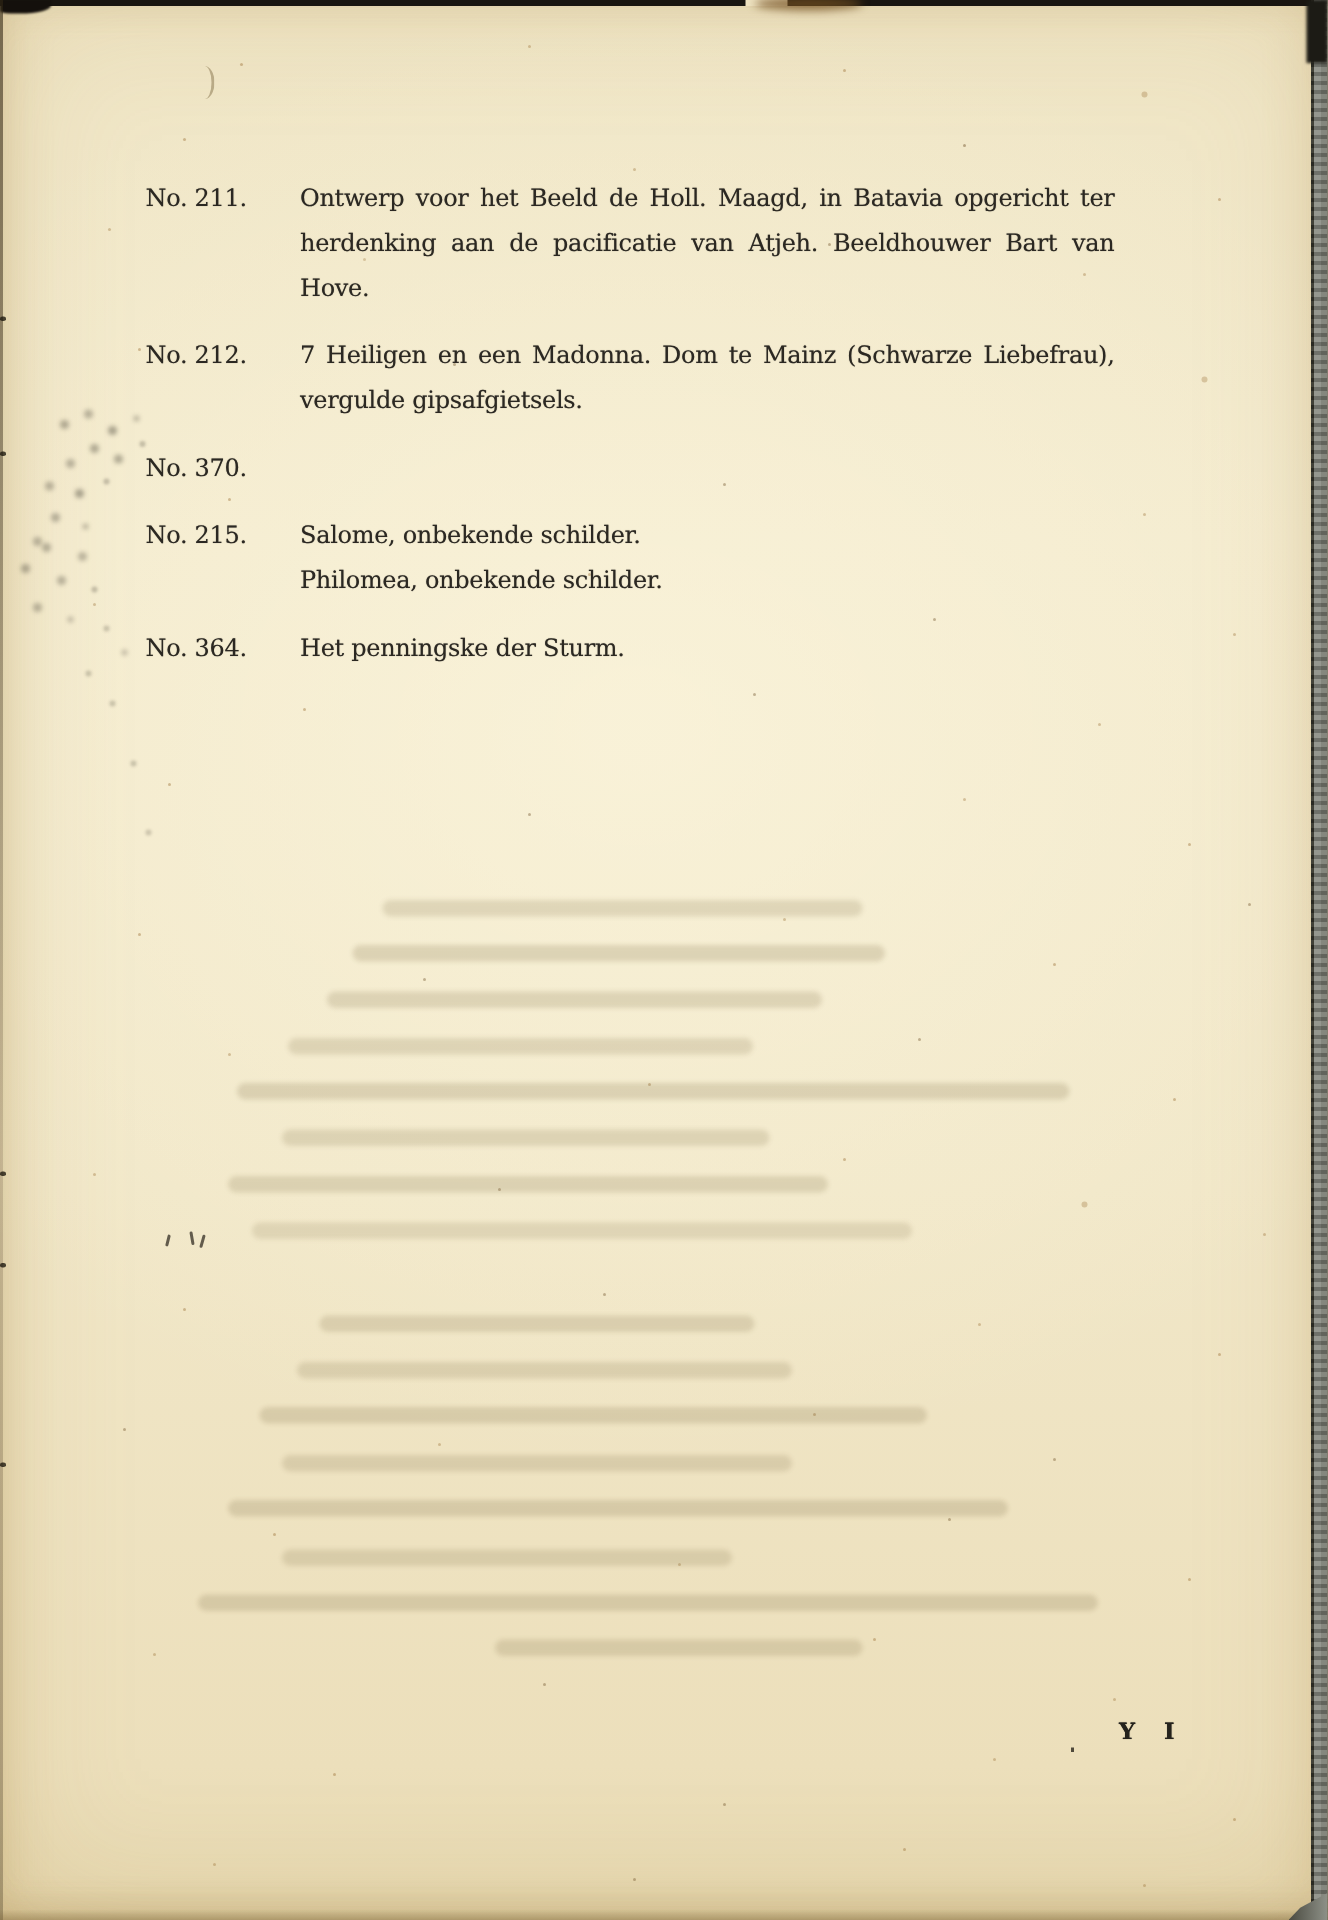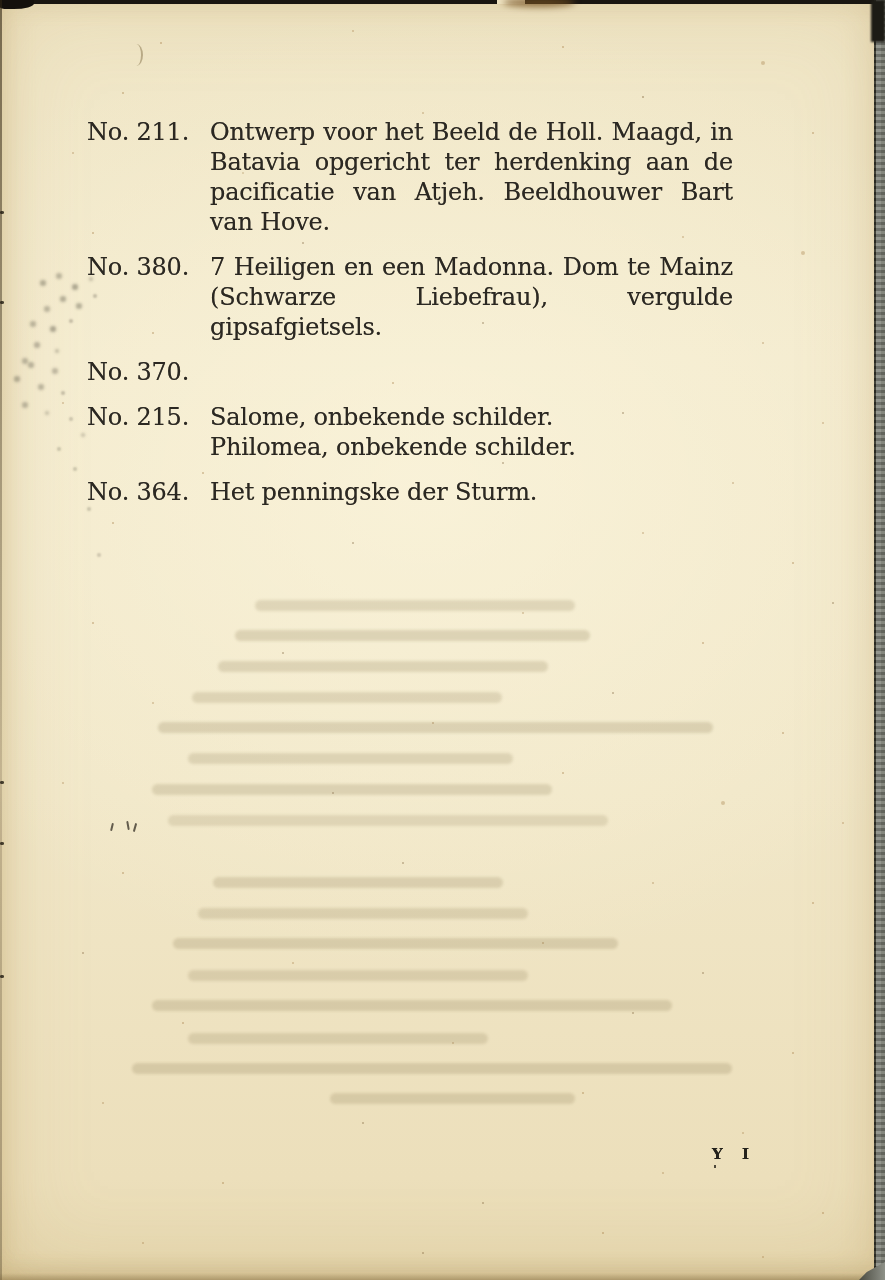--- a/index.html
+++ b/index.html
@@ -33,29 +33,29 @@
   .edge-right-top{position:absolute;top:0;right:0;width:14px;height:42px;background:#1c1b15;filter:blur(1px);}
   .edge-left-line{position:absolute;top:0;left:0;width:2px;height:1280px;
     background:linear-gradient(180deg,rgba(48,38,20,.6) 0%,rgba(48,38,20,.35) 35%,rgba(48,38,20,.16) 60%,rgba(48,38,20,.3) 100%);}
   .edge-bottom{position:absolute;left:0;bottom:0;width:885px;height:7px;
     background:linear-gradient(180deg,rgba(130,105,60,0) 0%,rgba(120,98,55,.4) 100%);}
   .corner-br{position:absolute;right:0;bottom:0;width:26px;height:18px;
     background:linear-gradient(90deg,#4a4a40,#8e9188);clip-path:polygon(100% 0,100% 100%,0 100%,30% 55%);}
   .left-tick{position:absolute;left:0;width:4px;height:3px;background:rgba(30,25,15,.8);border-radius:40%;}
 
   
-  .entries{position:absolute;left:87px;top:117px;width:646px;color:#2b2822;
-    font-size:24px;line-height:30px;letter-spacing:-0.2px;
+  .entries{position:absolute;left:97px;top:117px;width:646px;color:#2b2822;
+    font-size:16px;line-height:30px;letter-spacing:-0.2px;
     text-shadow:0 0 .6px rgba(43,40,34,.55);}
   .entry{display:flex;margin-bottom:15px;}
   .entry .no{flex:0 0 103px;white-space:nowrap;}
-  .entry .desc{flex:1 1 auto;text-align:justify;white-space:pre-line;hyphens:manual;margin-left:20px;}
+  .entry .desc{flex:1 1 auto;text-align:justify;white-space:pre-line;hyphens:manual;}
 
   
-  .sig{position:absolute;left:712px;top:1145px;color:#24221c;font-weight:bold;
+  .sig{position:absolute;left:746px;top:1145px;color:#24221c;font-weight:bold;
     font-size:15px;letter-spacing:7px;text-shadow:0 0 .5px #24221c;}
   .sig-dot{position:absolute;left:714px;top:1165px;width:2px;height:3px;background:rgba(40,36,28,.8);}
 
   
   .ghost{position:absolute;height:11px;border-radius:6px;background:rgba(136,118,80,.26);
     filter:blur(1.8px);}
 
   
   .smudge{position:absolute;width:2px;height:2px;border-radius:50%;background:transparent;}
   .smudge.cluster1{left:12px;top:268px;
@@ -146,21 +146,21 @@
   <div class="pencil pm2"></div>
   <div class="pencil pm3"></div>
   <div class="curl"></div>
 
   <div class="entries">
     <div class="entry">
       <span class="no">No. 211.</span>
       <span class="desc">Ontwerp voor het Beeld de Holl. Maagd, in Batavia opgericht ter herdenking aan de pacificatie van Atjeh. Beeldhouwer Bart van Hove.</span>
     </div>
     <div class="entry">
-      <span class="no">No. 380.</span>
+      <span class="no">No. 212.</span>
       <span class="desc">7 Heiligen en een Madonna. Dom te Mainz (Schwarze Liebefrau), vergulde gipsafgietsels.</span>
     </div>
     <div class="entry">
       <span class="no">No. 370.</span>
     </div>
     <div class="entry">
       <span class="no">No. 215.</span>
       <span class="desc">Salome, onbekende schilder.
 Philomea, onbekende schilder.</span>
     </div>

